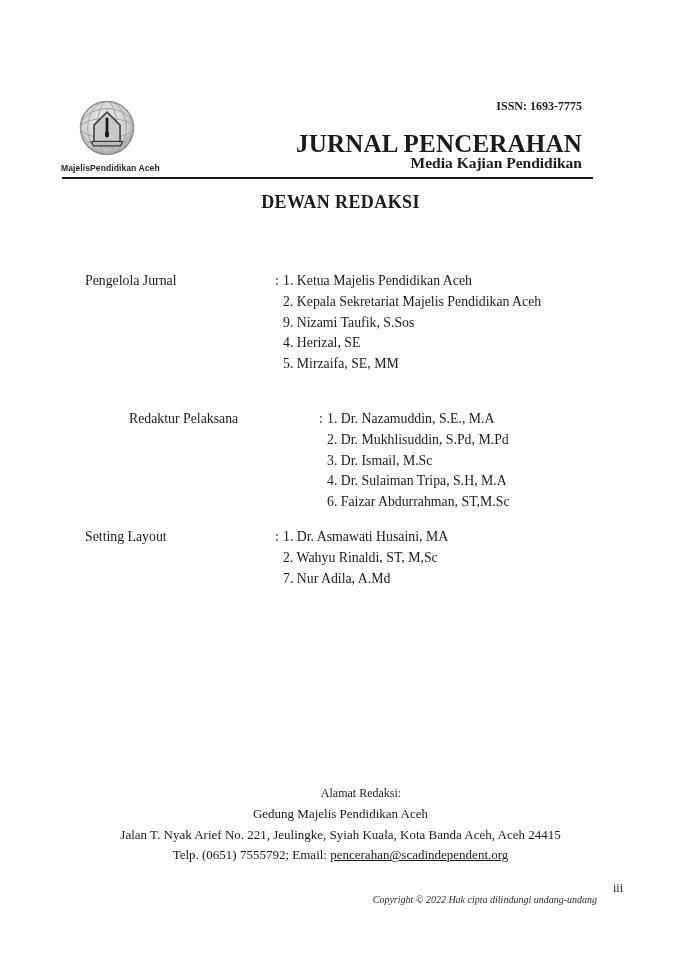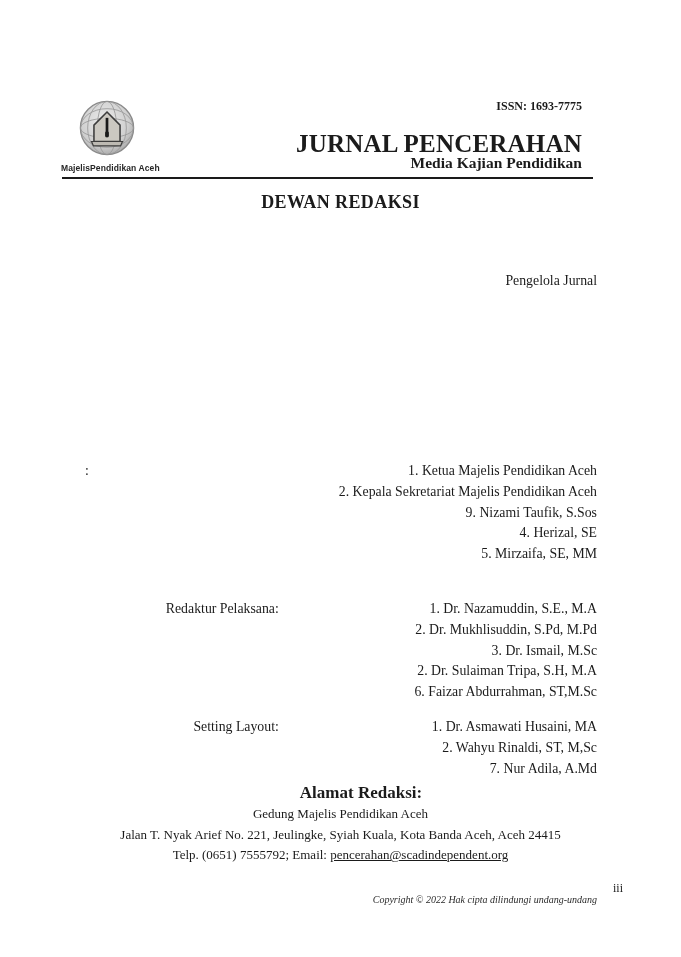--- a/index.html
+++ b/index.html
@@ -1,47 +1,47 @@
 <!DOCTYPE html>
 <html><head>
 <meta charset="utf-8">
 <style>
   html,body{margin:0;padding:0;background:#ffffff;}
   body{
     width:681px;height:957px;position:relative;
     font-family:"Liberation Serif","DejaVu Serif",serif;
     color:#1b1b1b;overflow:hidden;
   }
-  .abs{position:absolute;text-align:right;}
+  .abs{position:absolute;}
 
   
   .logo-wrap{left:78px;top:99px;width:58px;height:58px;}
   .logo-caption{left:61px;top:163px;font-family:"Liberation Sans",sans-serif;
     font-weight:bold;font-size:8.5px;color:#262626;letter-spacing:0.1px;}
   .issn{top:99px;right:99px;font-weight:bold;font-size:12px;}
   .journal-title{top:130px;right:99px;font-weight:bold;font-size:25px;letter-spacing:0.2px;}
   .journal-subtitle{top:154px;right:99px;font-weight:bold;font-size:15.5px;}
   .divider{left:62px;top:177px;width:531px;height:2px;background:#1a1a1a;}
   .page-title{top:192px;left:0;width:681px;text-align:center;
     font-weight:bold;font-size:18px;letter-spacing:0.4px;}
 
   
   .sections{left:85px;top:271px;width:512px;font-size:13.8px;}
   .section{display:flex;}
-  .section.gap-lg{margin-bottom:34px;flex-direction:column;}
-  .section.gap-sm{margin-bottom:14px;}
+  .section.gap-lg{margin-bottom:34px;}
+  .section.gap-sm{margin-bottom:14px;margin-left:44px;}
   .section-label{flex:0 0 190px;line-height:20.8px;}
   .section-items{flex:1;position:relative;padding-left:8px;}
   .section-colon{position:absolute;left:0;top:0;line-height:20.8px;}
   .section-item{line-height:20.8px;white-space:nowrap;}
 
   
   .footer{left:0;top:783px;width:681px;text-align:center;
     font-size:13px;line-height:20.8px;}
-  .footer-title{font-weight:bold;font-size:17px;padding-left:41px;}
+  .footer-title{font-weight:normal;font-size:12px;padding-left:41px;}
   .email{text-decoration:underline;}
   .page-number{left:0;top:881px;width:623px;text-align:right;font-size:12px;}
   .copyright{top:894px;right:84px;font-style:italic;font-size:10px;color:#2a2a2a;}
 </style>
 </head>
 <body>
 
 <div class="abs logo-wrap">
   <span>
     <svg width="58" height="58" viewBox="0 0 60 60">
@@ -92,21 +92,21 @@
     </div>
   </div>
 
   <div class="section gap-sm">
     <div class="section-label">Redaktur Pelaksana</div>
     <div class="section-items">
       <span class="section-colon">:</span>
       <div class="section-item">1. Dr. Nazamuddin, S.E., M.A</div>
       <div class="section-item">2. Dr. Mukhlisuddin, S.Pd, M.Pd</div>
       <div class="section-item">3. Dr. Ismail, M.Sc</div>
-      <div class="section-item">2. Dr. Sulaiman Tripa, S.H, M.A</div>
+      <div class="section-item">4. Dr. Sulaiman Tripa, S.H, M.A</div>
       <div class="section-item">6. Faizar Abdurrahman, ST,M.Sc</div>
     </div>
   </div>
 
   <div class="section">
     <div class="section-label">Setting Layout</div>
     <div class="section-items">
       <span class="section-colon">:</span>
       <div class="section-item">1. Dr. Asmawati Husaini, MA</div>
       <div class="section-item">2. Wahyu Rinaldi, ST, M,Sc</div>

